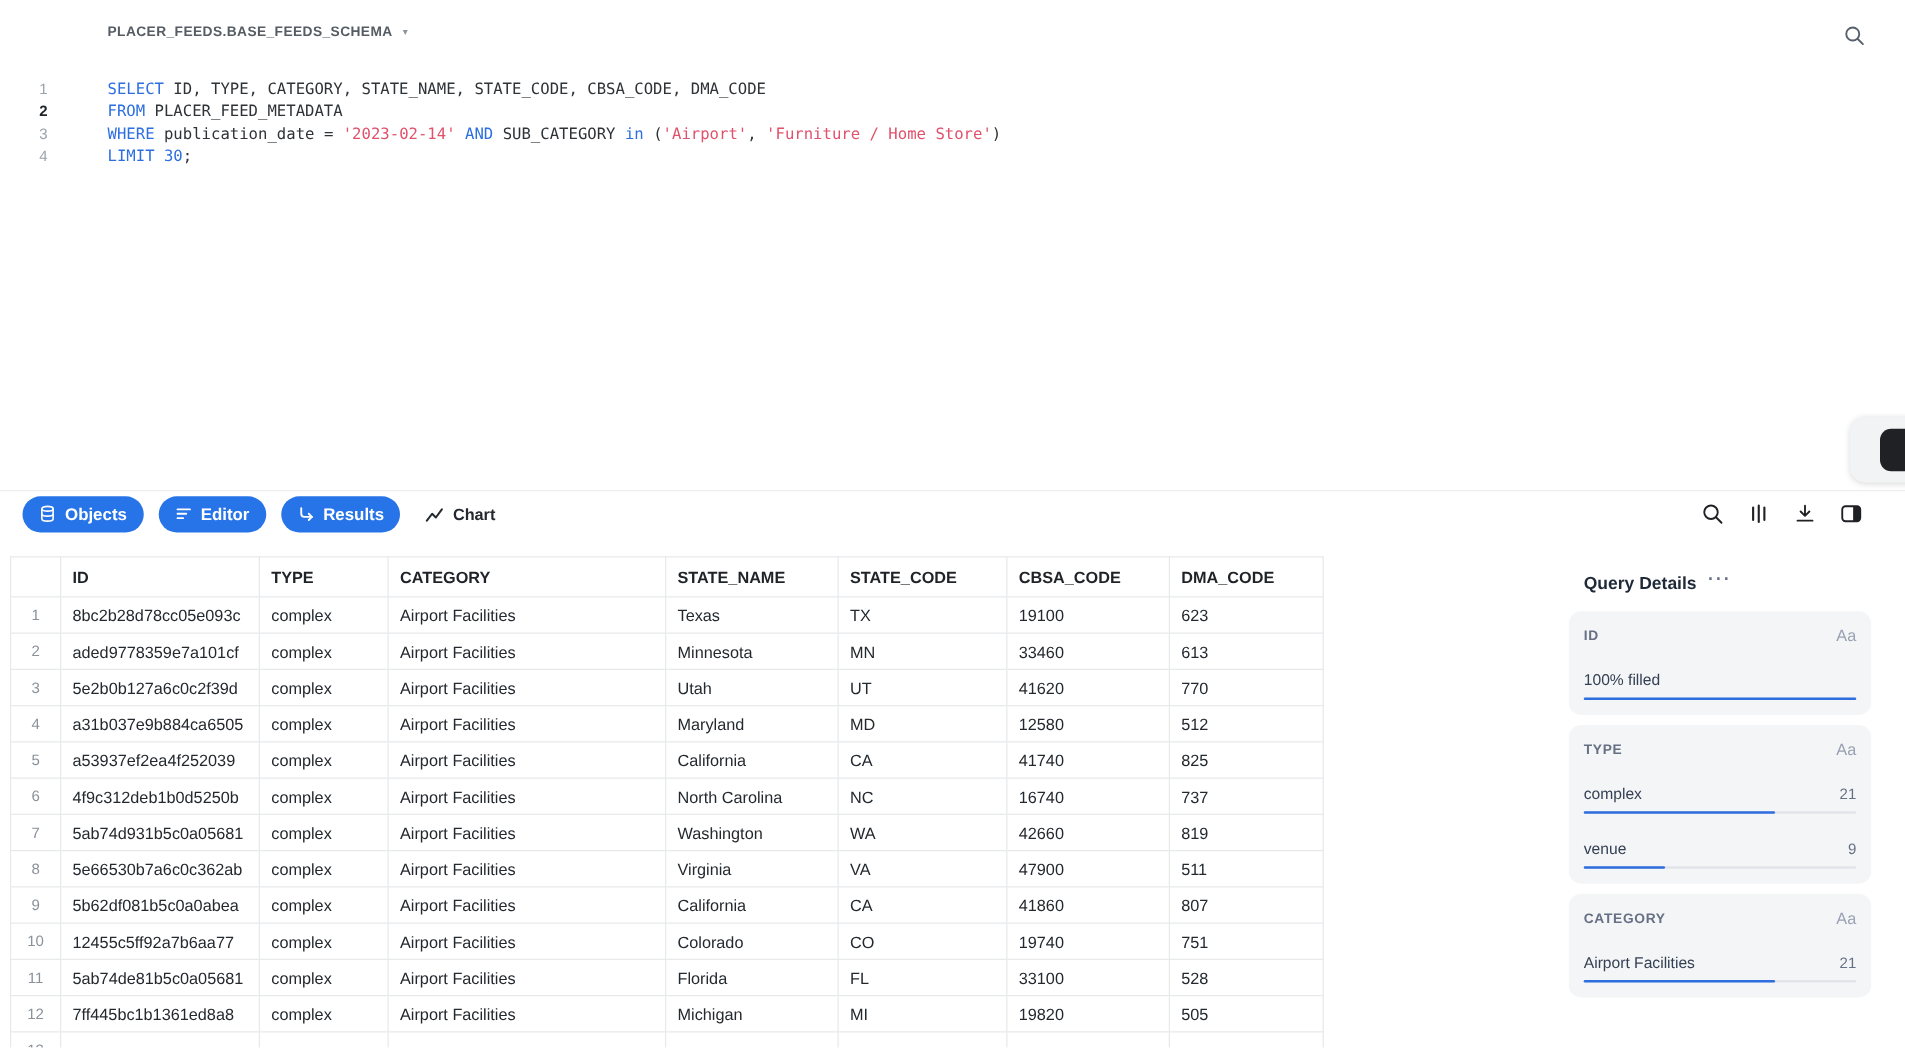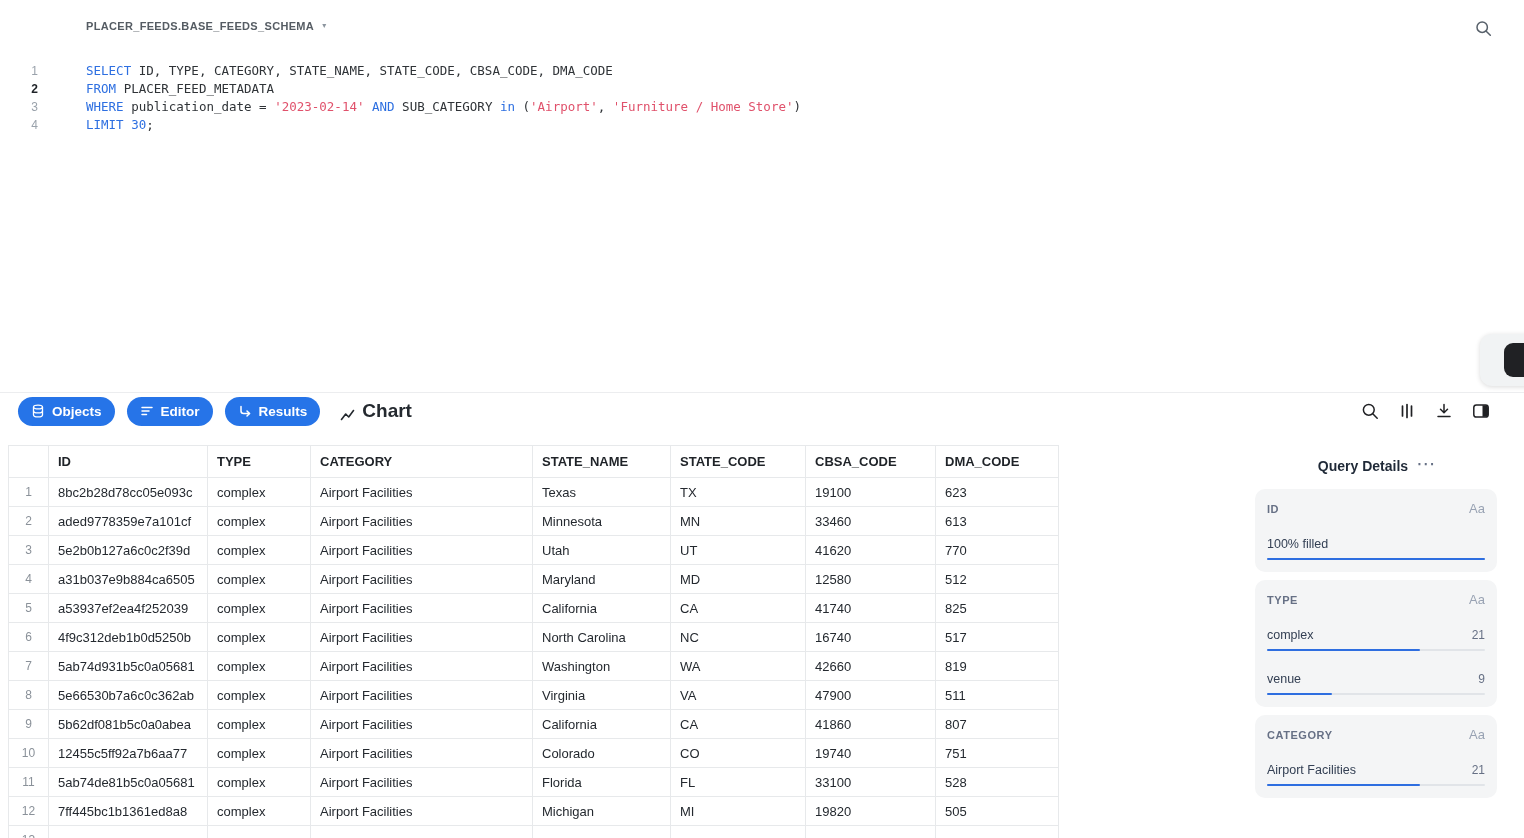--- a/index.html
+++ b/index.html
@@ -25,34 +25,34 @@
   .tok-str { color:#e0516b; }
   .tok-num { color:#2d6fe1; }
 
   
   .floating-widget { position:absolute; left:1480px; top:334px; width:60px; height:52px; background:#f1f3f4; border-radius:12px; box-shadow:0 1px 5px rgba(0,0,0,.15); }
   .floating-widget .inner { position:absolute; left:24px; top:9px; width:34px; height:34px; background:#202124; border-radius:9px; }
 
   
   .toolbar { position:absolute; top:392px; left:0; width:100%; height:37px; display:flex; align-items:center; padding:0 18px; border-top:1px solid #ecedef; background:#fff; }
   .tab-btn { display:inline-flex; align-items:center; gap:7px; height:29px; padding:0 13px; border-radius:15px; background:#2674e8; color:#fff; font-size:13.5px; font-weight:700; border:none; cursor:pointer; margin-right:12px; font-family:inherit;text-align:right; }
-  .chart-tab { display:inline-flex; align-items:flex-end; gap:7px; color:#24292f; font-size:19px; font-weight:700; margin-left:8px; cursor:pointer; background:none; border:none; font-family:inherit; }
+  .chart-tab { display:inline-flex; align-items:flex-end; gap:7px; color:#24292f; font-size:13px; font-weight:700; margin-left:8px; cursor:pointer; background:none; border:none; font-family:inherit; }
   .toolbar-right { margin-left:auto; display:flex; align-items:center; gap:19px; margin-right:16px; }
   .toolbar-right .tool-icon { cursor:pointer; }
 
   
   .results-table { position:absolute; top:445px; left:8px; border-collapse:collapse; table-layout:fixed; font-size:13px; background:#fff; }
   .results-table th, .results-table td { border:1px solid #e7e9eb; padding:0 9px; height:29px; overflow:hidden; white-space:nowrap; text-align:left; font-weight:400; }
   .results-table th { font-weight:700; color:#1f2328; height:32px; }
   .results-table td { color:#24292f; }
   .results-table td.rownum { color:#8a9199; text-align:center; font-size:12px; padding:0 2px; }
 
   
   .query-panel { position:absolute; left:1255px; top:451px; width:242px; }
-  .qp-header { display:flex; align-items:center; justify-content:center; height:30px; padding:0 2px 0 12px; }
+  .qp-header { display:flex; align-items:center; justify-content:flex-start; height:30px; padding:0 2px 0 12px; }
   .qp-title { font-size:14px; font-weight:700; color:#1f2937; }
   .qp-more { color:#667085; font-size:19px; line-height:1; letter-spacing:1px; cursor:pointer; padding:0 8px 6px 8px; background:none; border:none; }
   .qp-card { background:#f4f5f6; border-radius:10px; padding:12px; margin-top:8px; }
   .qp-row { display:flex; justify-content:space-between; align-items:center; font-size:13px; color:#374151; }
   .qp-val { color:#111827; }
   .qp-val.bold { font-weight:700; }
   .duration-bar { height:5px; border-radius:3px; margin:9px 0 12px; display:flex; overflow:hidden; background:#e4e7ec; }
   .duration-bar .seg-blue  { background:#2e6ee0; }
   .duration-bar .seg-green { background:#3ad66b; }
   .field-head { display:flex; justify-content:space-between; align-items:center; }
@@ -241,21 +241,21 @@
         <td>825</td>
       </tr>
       <tr>
         <td class="rownum">6</td>
         <td>4f9c312deb1b0d5250b</td>
         <td>complex</td>
         <td>Airport Facilities</td>
         <td>North Carolina</td>
         <td>NC</td>
         <td>16740</td>
-        <td>517</td>
+        <td>737</td>
       </tr>
       <tr>
         <td class="rownum">7</td>
         <td>5ab74d931b5c0a05681</td>
         <td>complex</td>
         <td>Airport Facilities</td>
         <td>Washington</td>
         <td>WA</td>
         <td>42660</td>
         <td>819</td>

